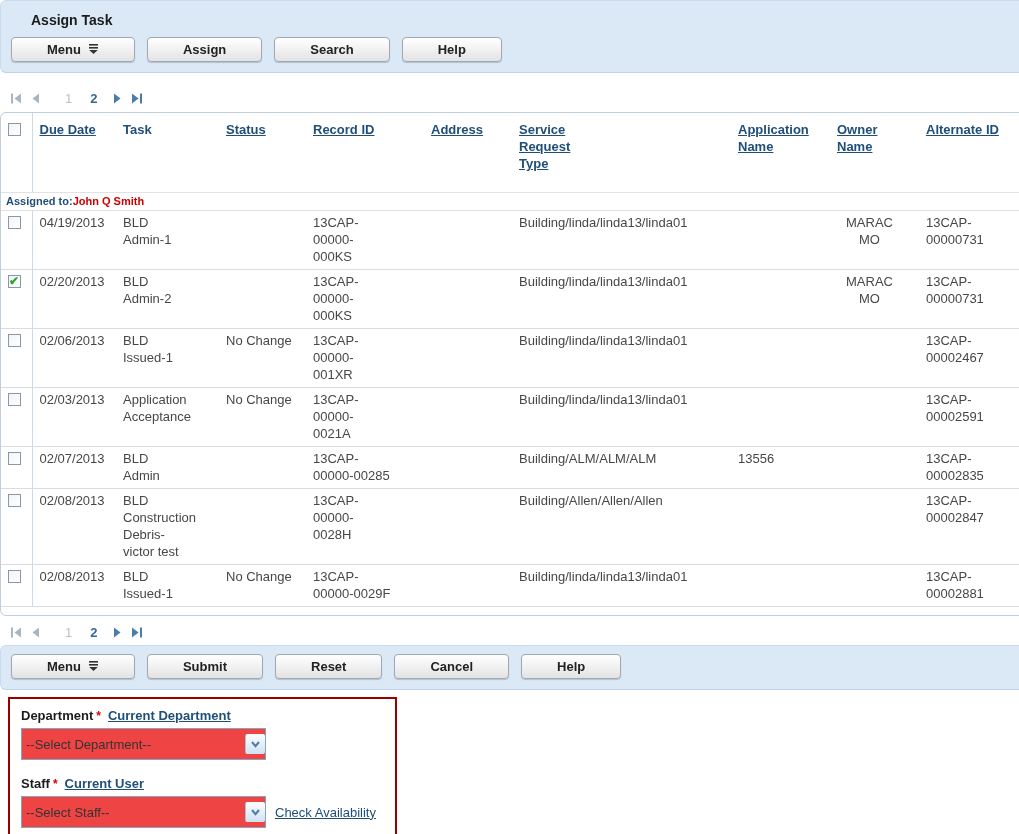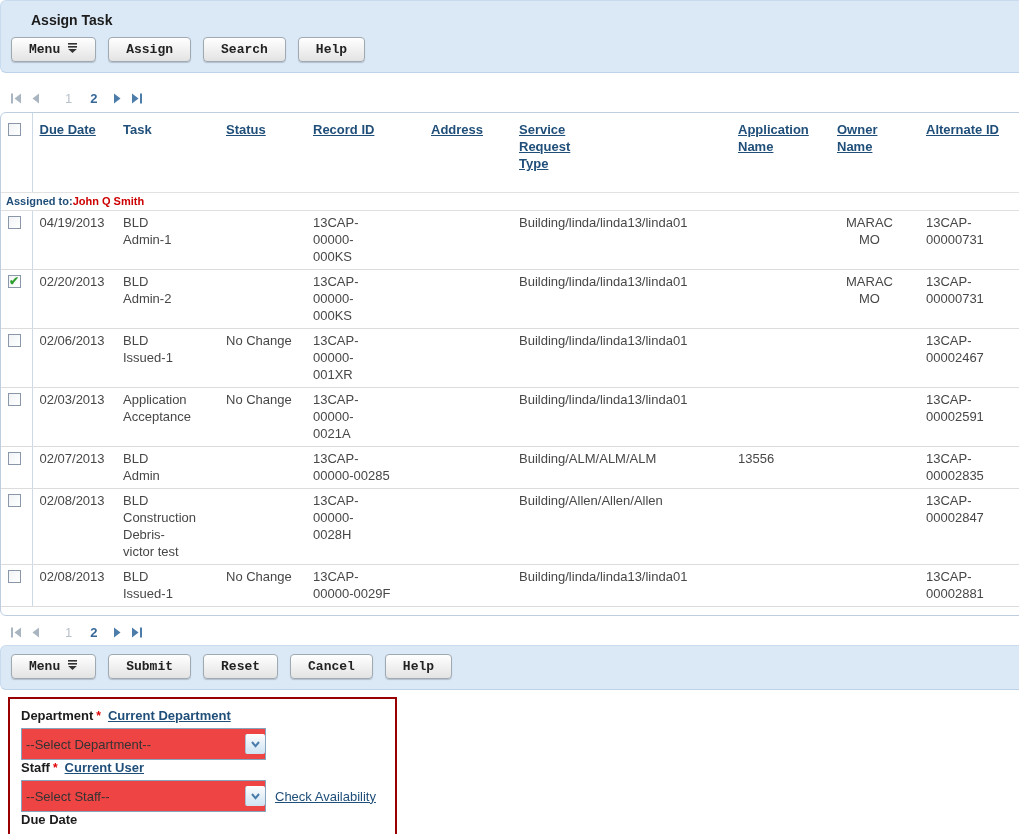--- a/index.html
+++ b/index.html
@@ -14,22 +14,22 @@
     box-sizing:border-box;
   }
   .panel-title{
     font-size:14px;font-weight:bold;color:#1b1b1b;margin:3px 0 9px 20px;
   }
   .btn-row{display:flex;align-items:center;}
   .btn{
     display:inline-flex;align-items:center;justify-content:center;
     background:linear-gradient(#ffffff,#e3e3e3);
     border:1px solid #9fa9b2;border-radius:4px;
-    padding:4px 17px;margin-right:12px;
-    font-family:Liberation Mono, monospace;font-size:13px;font-weight:bold;color:#222;
+    padding:4px 35px;margin-right:12px;
+    font-family:Liberation Sans, sans-serif;font-size:13px;font-weight:bold;color:#222;
     box-shadow:0 1px 1px rgba(0,0,0,.18);cursor:pointer;white-space:nowrap;
   }
   .menu-caret{margin-left:7px;display:inline-block;}
   
   .pager{display:flex;align-items:center;margin:17px 0 6px 10px;height:16px;}
   .pg-icon{display:inline-flex;margin-right:9px;cursor:default;}
   .pg-icon.active{cursor:pointer;}
   .pg-icon.disabled svg{fill:#a9b6c1;}
   .pg-icon.active svg{fill:#4c7ca8;}
   .pg-num{font-size:13px;margin:0 9px;cursor:default;}
@@ -76,21 +76,21 @@
   .checkbox .tick{
     display:none;position:absolute;top:-3px;left:0px;
     color:#2e9e2e;font-size:12px;font-weight:bold;
   }
   .checkbox.checked .tick{display:block;}
   
   .form-box{
     width:389px;box-sizing:border-box;margin:7px 0 0 8px;
     border:2px solid #990000;padding:9px 10px 5px 11px;background:#fff;
   }
-  .field{}
+  .field{margin-bottom:16px;}
   .field:last-child{margin-bottom:2px;}
   .label-row{margin-bottom:5px;font-size:13px;}
   .flabel{font-weight:bold;color:#1c1c1c;}
   .req{color:#e00000;font-weight:bold;margin:0 7px 0 3px;font-size:12px;}
   .flink{color:#1f4e79;font-weight:bold;text-decoration:underline;cursor:pointer;}
   .select{
     display:inline-flex;align-items:center;justify-content:space-between;
     height:32px;border:1px solid #86a4bd;background:#ef4444;box-sizing:border-box;
     cursor:pointer;vertical-align:middle;
   }

